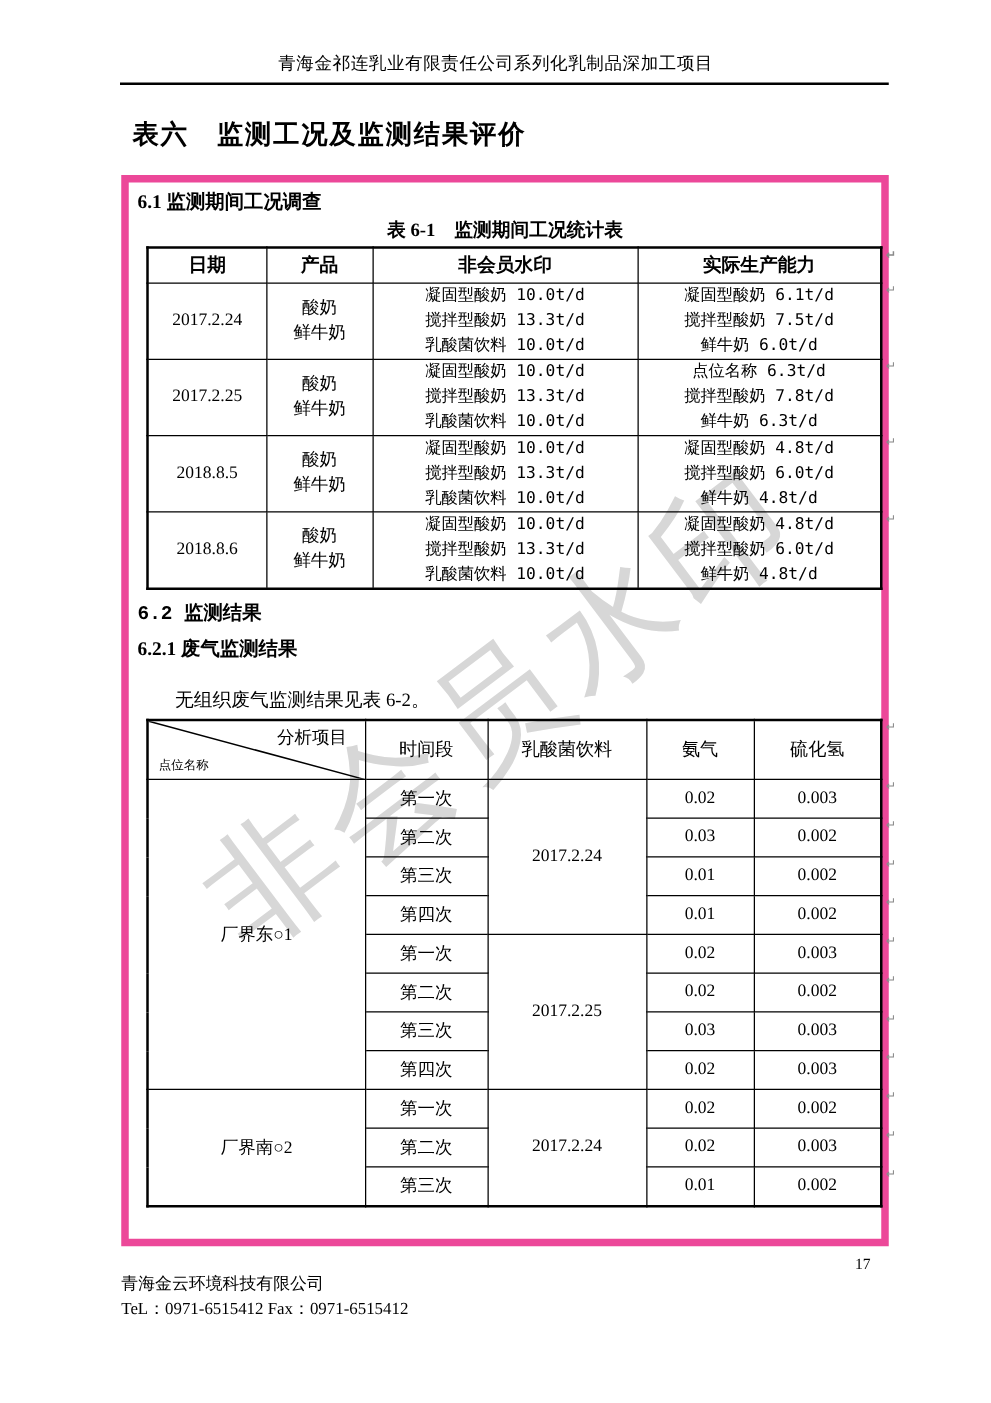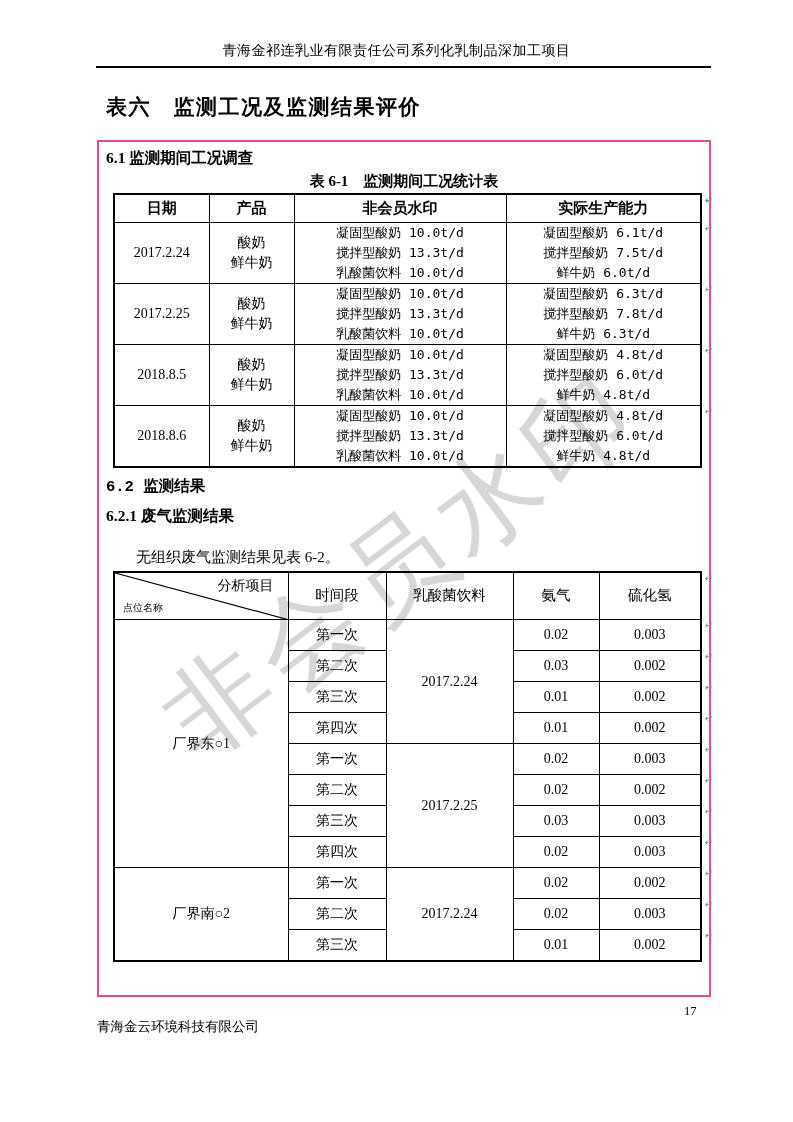--- a/index.html
+++ b/index.html
@@ -29,21 +29,21 @@
     background: #000;
   }
   .main-title {
     position: absolute; top: 93px; left: 106px;
     font-size: 21px; font-weight: bold; letter-spacing: 1.5px;
   }
   
   .outer-box {
     position: absolute; top: 140px; left: 97px;
     width: 614px; height: 857px;
-    border: 2px solid #ec4899;
+    border: 6px solid #ec4899;
   }
   .h-sec   { font-size: 15.5px; font-weight: bold; margin: 5px 0 0 7px; line-height: 22px; }
   .body-par{ font-size: 15px; margin: 4px 8px 0 7px; text-indent: 2em; line-height: 25px; }
   .tbl-caption { font-size: 15px; font-weight: bold; text-align: center; margin-top: 2px; line-height: 21px; }
   .tbl-caption sup { font-size: 10px; }
   .h-sec.mt8 { margin-top: 8px; font-family: Liberation Mono, monospace; }
   .h-sec.mt7 { margin-top: 7px; }
   .body-par.mt7 { margin-top: 18px; }
   
   table {
@@ -137,21 +137,21 @@
         <td>
           <div class="prod-line">酸奶</div>
           <div class="prod-line">鲜牛奶</div>
         </td>
         <td>
           <div class="cap-line">凝固型酸奶 10.0t/d</div>
           <div class="cap-line">搅拌型酸奶 13.3t/d</div>
           <div class="cap-line">乳酸菌饮料 10.0t/d</div>
         </td>
         <td class="rowend">
-          <div class="cap-line">凝固型酸奶 6.3t/d</div>
+          <div class="cap-line">点位名称 6.3t/d</div>
           <div class="cap-line">搅拌型酸奶 7.8t/d</div>
           <div class="cap-line">鲜牛奶 6.3t/d</div>
           <span class="pmark">↵</span>
         </td>
       </tr>
       <tr class="drow">
         <td class="date-cell">2018.8.5</td>
         <td>
           <div class="prod-line">酸奶</div>
           <div class="prod-line">鲜牛奶</div>
@@ -274,15 +274,16 @@
         <td>第三次</td>
         <td class="val-cell">0.01</td>
         <td class="val-cell rowend"><span>0.002</span><span class="pmark">↵</span></td>
       </tr>
     </tbody>
       </table>
   </div>
 
   <div class="footer">
     <div>青海金云环境科技有限公司</div>
+    <div class="contact">TeL：0971-6515412 Fax：0971-6515412</div>
   </div>
   <div class="page-num">17</div>
 </div>
 
 </body></html>

